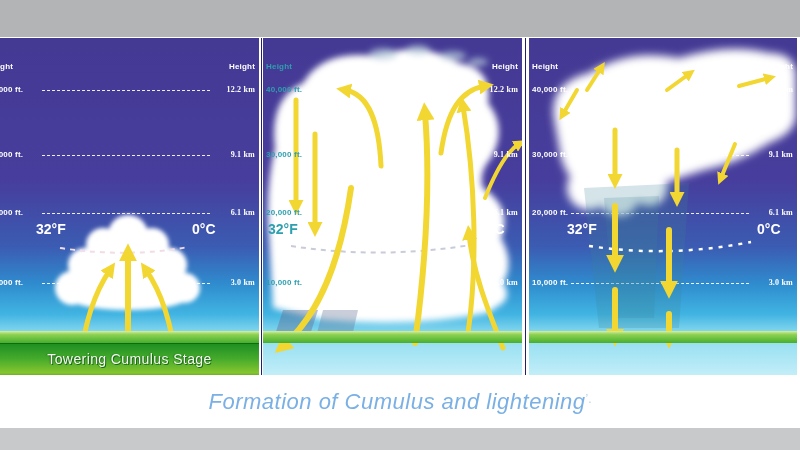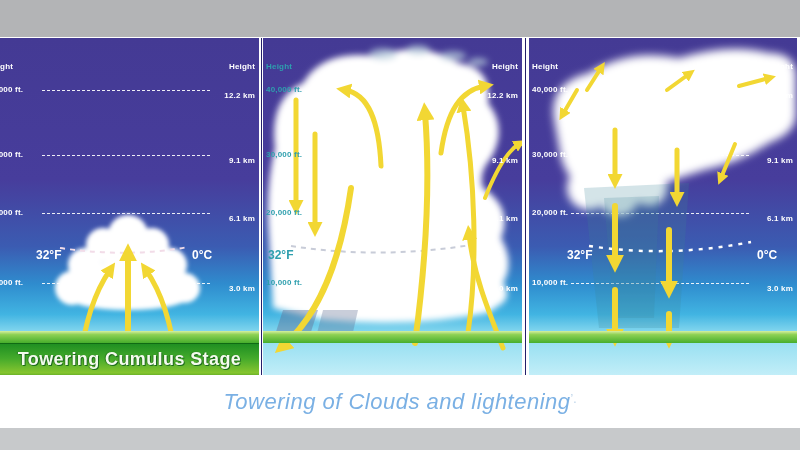--- a/index.html
+++ b/index.html
@@ -18,37 +18,37 @@
   #p2{left:263px;width:259px;}
   #p3{left:529px;width:268px;}
   .vline{position:absolute;top:0;height:337px;width:1px;background:#241f6a;}
 
   .row{position:absolute;left:0;right:0;height:10px;}
   .gline{position:absolute;left:42px;right:48px;top:5px;height:1px;z-index:1;
          background:repeating-linear-gradient(90deg,rgba(255,255,255,.9) 0 3px,rgba(255,255,255,0) 3px 5px);}
   .ftl,.kml,.hdr{position:absolute;font-size:8px;font-weight:bold;color:#ffffff;
                  white-space:nowrap;z-index:3;line-height:10px;letter-spacing:.2px;}
   .ftl{left:3px;top:0;}
-  .kml{right:4px;top:6px;}
+  .kml{right:4px;top:0;font-family:Liberation Serif, serif;}
   .hdr-l{left:3px;top:24px;}
   .hdr-r{right:4px;top:24px;}
   #p1 .ftl,#p1 .hdr-l{left:-13px;}
   #p2 .ftl,#p2 .hdr-l{color:#2e9fae;}
 
-  .fz{position:absolute;top:212px;font-size:12px;font-weight:bold;color:#fff;z-index:4;line-height:10px;}
+  .fz{position:absolute;top:186px;font-size:14px;font-weight:bold;color:#fff;z-index:4;line-height:10px;}
   #p2 .fz.f{color:#2e9fae;}
 
   .layer{position:absolute;left:0;top:0;z-index:2;}
 
   .grass{position:absolute;left:0;right:0;top:293px;height:12px;z-index:3;
          background:linear-gradient(180deg,#d6efa0 0%,#8ed153 30%,#46ae2c 100%);}
   .stagebar{position:absolute;left:0;right:0;top:305px;height:32px;z-index:6;
             background:linear-gradient(180deg,#1f8f22 0%,#44aa2b 45%,#86c52f 90%,#5daa25 100%);
             border-top:1px solid #0f6a14;text-align:center;}
-  .stagebar span{display:inline-block;line-height:31px;font-size:18px;font-weight:bold;color:#f4fbee;
+  .stagebar span{display:inline-block;line-height:31px;font-size:14px;font-weight:normal;color:#f4fbee;
             letter-spacing:.4px;text-shadow:1px 1px 0 #1d6b1d,-1px 0 1px rgba(20,90,20,.6);}
 
   .caption{position:absolute;left:0;top:389px;width:800px;text-align:center;z-index:2;}
   .caption .txt{font-size:22px;font-style:italic;color:#7ab0e4;letter-spacing:.5px;}
   .caption .mark{font-size:12px;color:#9bbede;opacity:.7;vertical-align:6px;}
 </style>
 </head>
 <body>
 
 <div class="screen">
@@ -255,17 +255,17 @@
       </svg>
 
       <div class="grass"></div>
     </div>
 
     <div class="vline" style="left:261px"></div>
     <div class="vline" style="left:525px"></div>
   </div>
 
   <div class="caption">
-    <span class="txt">Towering of Clouds and lightening</span><span class="mark">’.</span>
+    <span class="txt">Formation of Cumulus and lightening</span><span class="mark">’.</span>
   </div>
 
   <div class="graybar bottom"></div>
 </div>
 
 </body></html>

